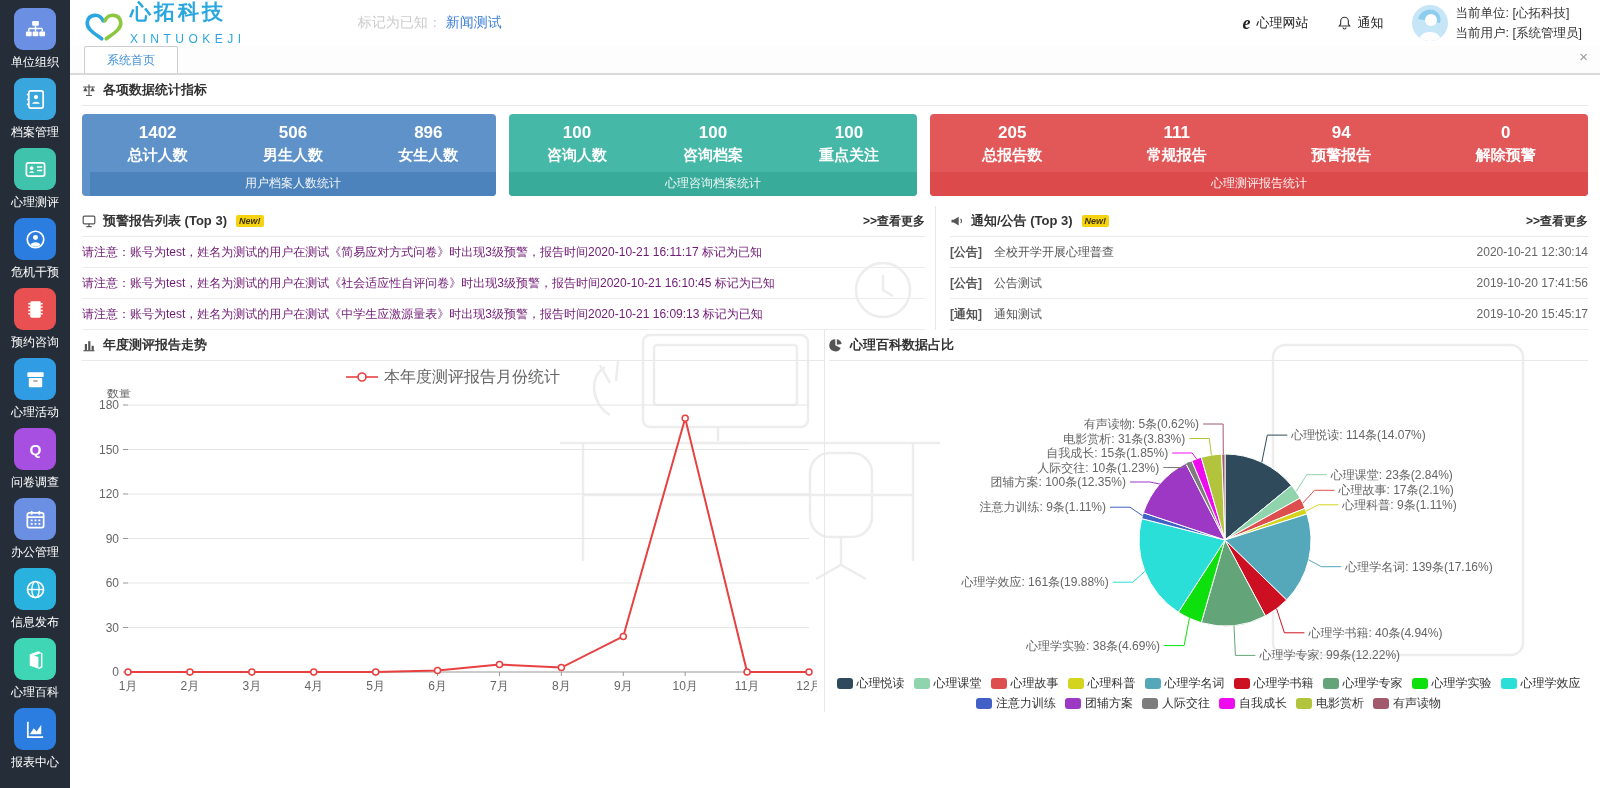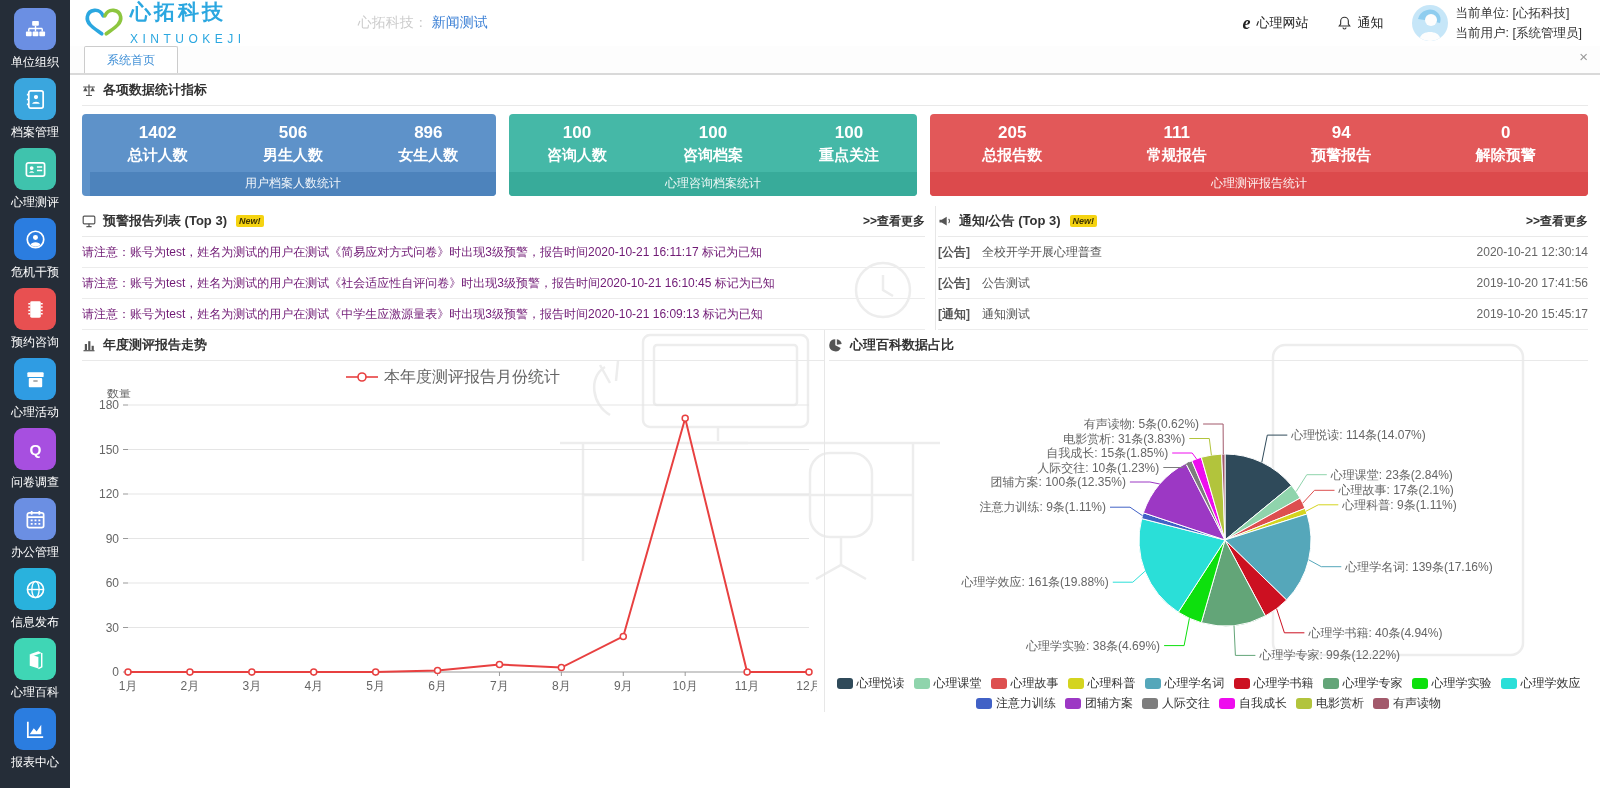--- a/index.html
+++ b/index.html
@@ -6,21 +6,21 @@
     font-family:"Liberation Sans","DejaVu Sans",sans-serif;}
   .app{display:flex;width:1600px;height:788px;}
   
   .sidebar{flex:0 0 70px;width:70px;background:#252d38;padding-top:8px;box-sizing:border-box;overflow:hidden;}
   .side-item{display:flex;flex-direction:column;align-items:center;margin-bottom:7px;cursor:pointer;}
   .side-icon{width:42px;height:42px;border-radius:9px;display:flex;align-items:center;justify-content:center;}
   .side-label{color:#fff;font-size:12px;margin-top:4px;white-space:nowrap;}
   
   .main{flex:1;display:flex;flex-direction:column;min-width:0;}
   .topbar{height:46px;display:flex;align-items:center;padding:0 18px 0 14px;box-sizing:border-box;background:#fff;}
-  .brand{display:flex;align-items:center;gap:6px;cursor:pointer;}
+  .brand{display:flex;align-items:flex-end;gap:6px;cursor:pointer;}
   .brand-title{font-size:21px;font-weight:bold;color:#2ba7e0;letter-spacing:3px;line-height:1;}
   .brand-sub{font-size:12px;color:#2ba7e0;letter-spacing:4.5px;margin-top:10px;font-weight:normal;}
   .news{margin-left:112px;font-size:14px;display:flex;gap:4px;}
   .news-label{color:#ccc;}
   .news-link{color:#3a7fd5;cursor:pointer;}
   .top-right{margin-left:auto;display:flex;align-items:center;gap:28px;}
   .top-link{display:flex;align-items:center;gap:6px;font-size:13px;color:#222;cursor:pointer;}
   .e-icon{font-family:"Liberation Serif",serif;font-style:italic;font-weight:bold;font-size:18px;color:#222;}
   .user-box{display:flex;align-items:center;gap:8px;}
   .user-lines{font-size:12.5px;color:#333;line-height:1.6;}
@@ -41,21 +41,21 @@
   .more{margin-left:auto;font-size:12px;font-weight:bold;color:#333;cursor:pointer;}
   .cards{display:flex;gap:13px;margin:8px 0 10px;}
   .card{border-radius:4px;overflow:hidden;color:#fff;text-align:center;}
   .card-main{display:flex;padding:9px 0 7px;}
   .card-item{flex:1;}
   .card-value{font-size:17px;font-weight:bold;}
   .card-label{font-size:15px;font-weight:bold;margin-top:3px;}
   .card-footer{font-size:12px;padding:3px 0 4px;color:rgba(255,255,255,.92);}
   .lists{display:flex;}
   .warning-panel{flex:0 0 853px;box-sizing:border-box;padding-right:10px;min-width:0;}
-  .notice-panel{flex:1;border-left:1px solid #e7e7e7;padding-left:2px;box-sizing:border-box;min-width:0;}
+  .notice-panel{flex:1;border-left:1px solid #e7e7e7;padding-left:14px;box-sizing:border-box;min-width:0;}
   .w-row{height:30px;line-height:30px;font-size:12px;color:#701a75;border-bottom:1px solid #ececec;
     white-space:nowrap;overflow:hidden;cursor:pointer;}
   .n-row{height:30px;display:flex;align-items:center;font-size:12px;color:#555;border-bottom:1px solid #ececec;cursor:pointer;}
   .n-tag{margin-right:12px;font-weight:bold;}
   .n-time{margin-left:auto;color:#666;}
   .charts{display:flex;position:relative;}
   .line-panel{flex:0 0 742px;min-width:0;}
   .pie-panel{flex:1;border-left:1px solid #e7e7e7;padding-left:4px;box-sizing:border-box;min-width:0;}
   .line-legend{display:flex;align-items:center;justify-content:center;gap:6px;font-size:16px;color:#666;
     height:24px;margin-top:4px;cursor:pointer;}
@@ -189,21 +189,21 @@
         <svg width="40" height="36" viewBox="0 0 44 40">
           <path d="M21 12C17 3 5 4.5 3.5 13c-1.5 8 8 13 16 19" fill="none" stroke="#2ba7e0" stroke-width="4" stroke-linecap="round"></path>
           <path d="M23 12c4-9 16-7.5 17.5 1 1.5 8-8 13-16 19" fill="none" stroke="#8dc63f" stroke-width="4" stroke-linecap="round"></path>
         </svg>
         <div class="brand-text">
           <div class="brand-title">心拓科技</div>
           <div class="brand-sub">XINTUOKEJI</div>
         </div>
       </div>
       <div class="news">
-        <span class="news-label">心拓科技：</span>
+        <span class="news-label">标记为已知：</span>
         <span class="news-link">新闻测试</span>
       </div>
       <div class="top-right">
         <div class="top-link">
           <span class="e-icon">e</span>
           <span>心理网站</span>
         </div>
         <div class="top-link">
           <svg width="15" height="16" viewBox="0 0 16 16">
             <path d="M8 1.8a4.1 4.1 0 0 0-4.1 4.1v3.2L2.4 11.2h11.2L12.1 9.1V5.9A4.1 4.1 0 0 0 8 1.8z" fill="none" stroke="#333" stroke-width="1.2"></path>

